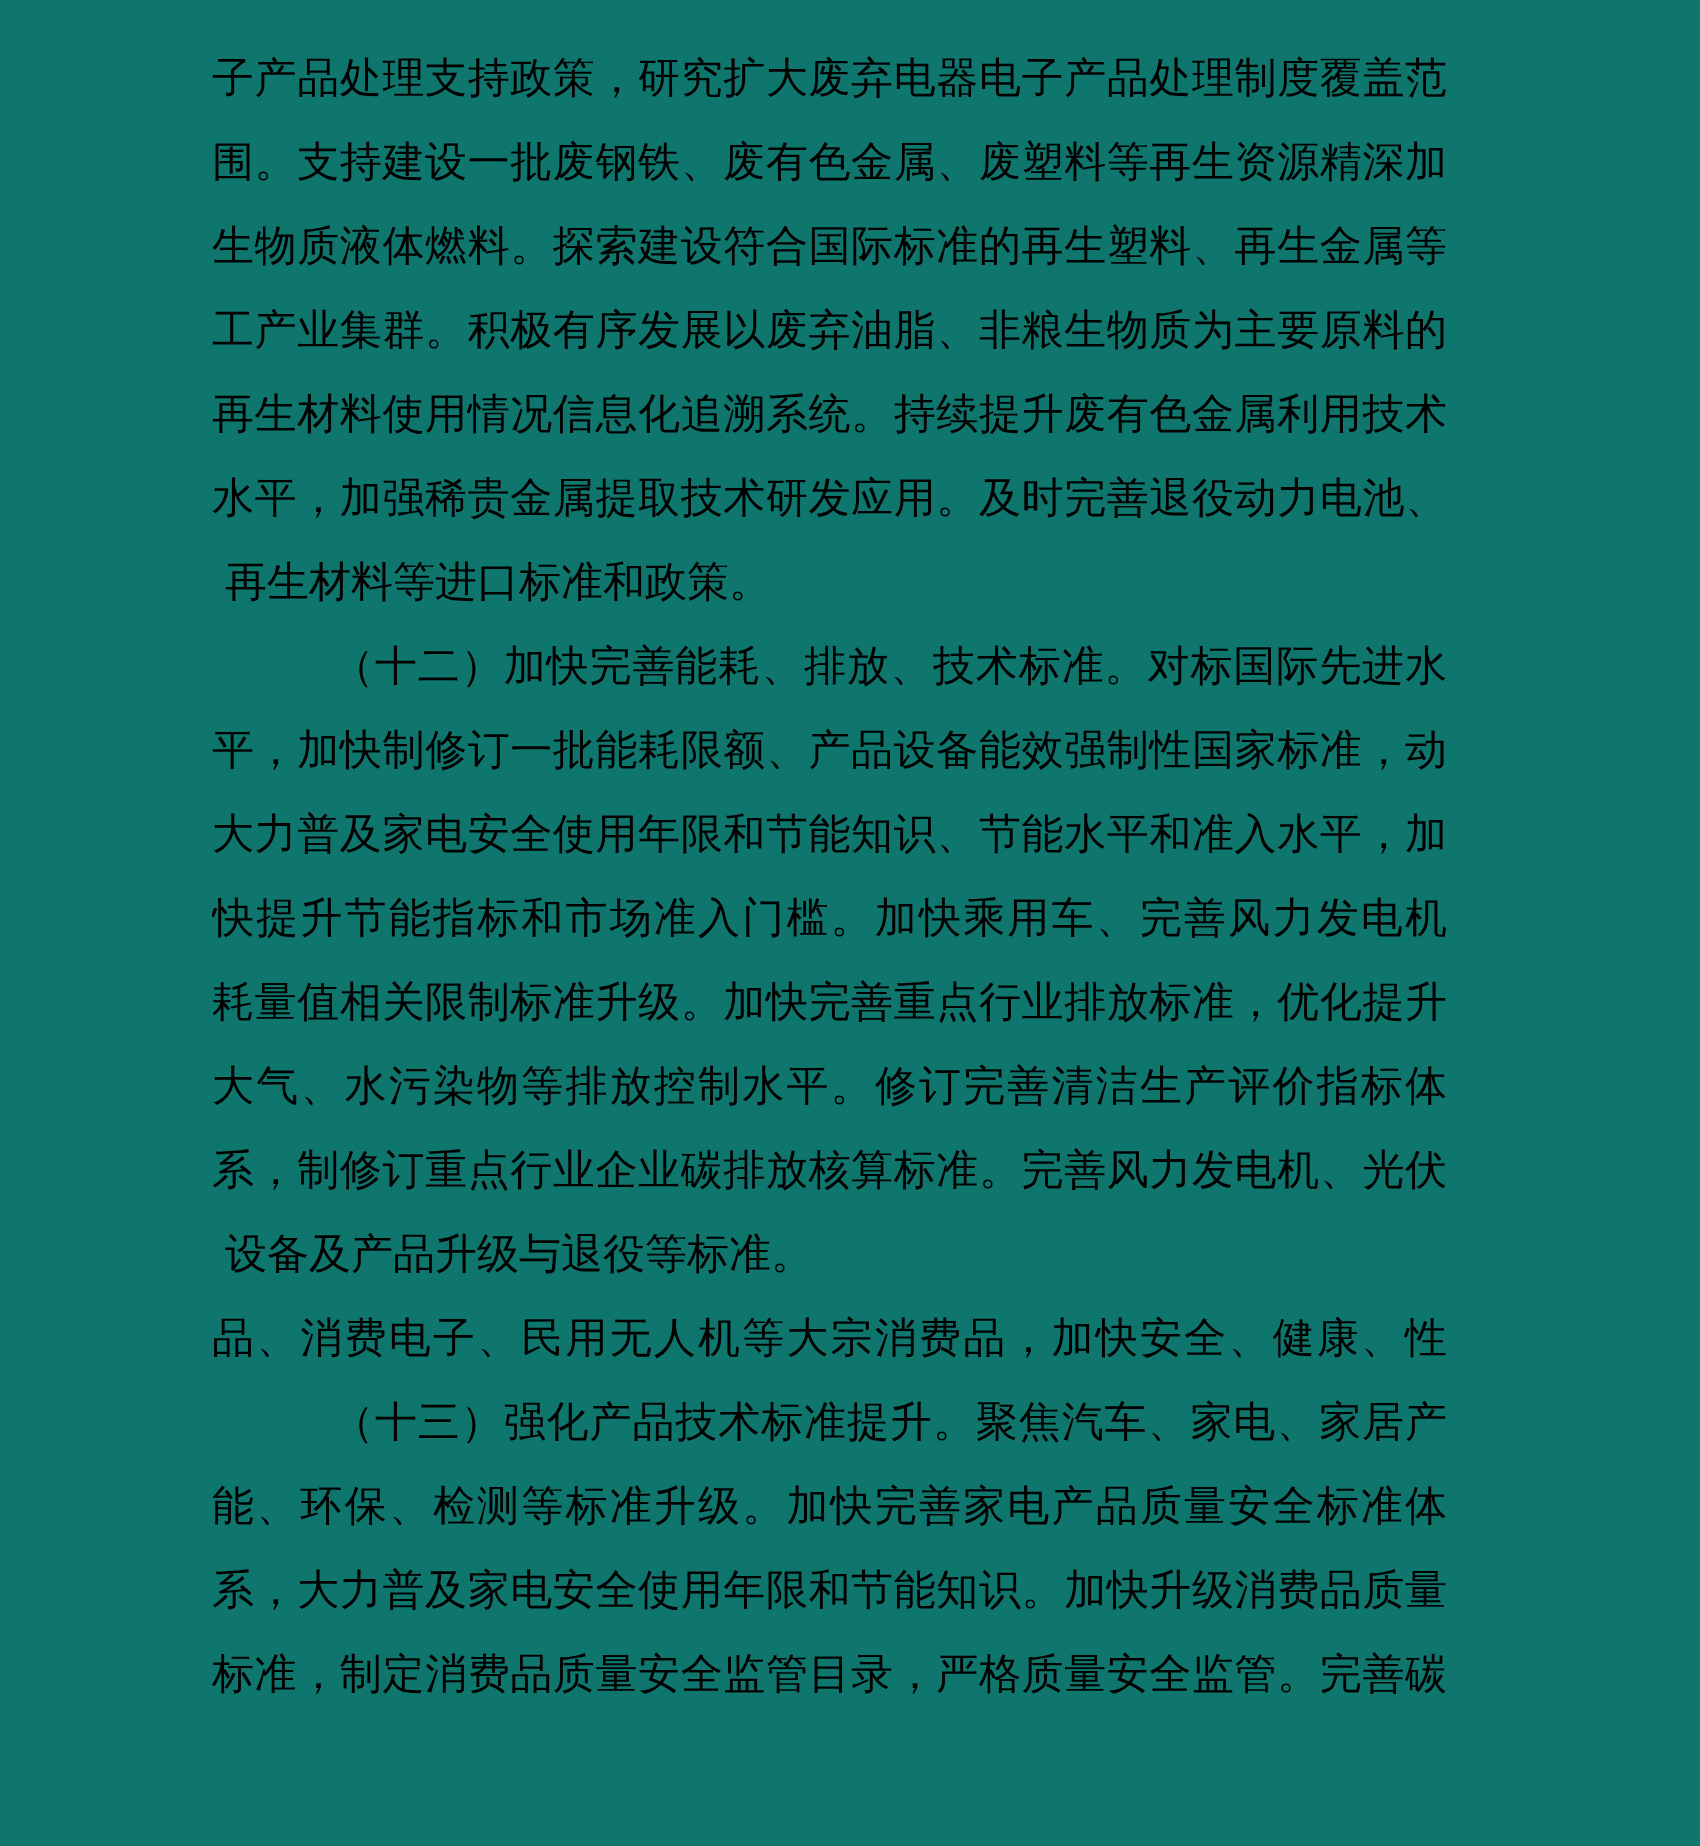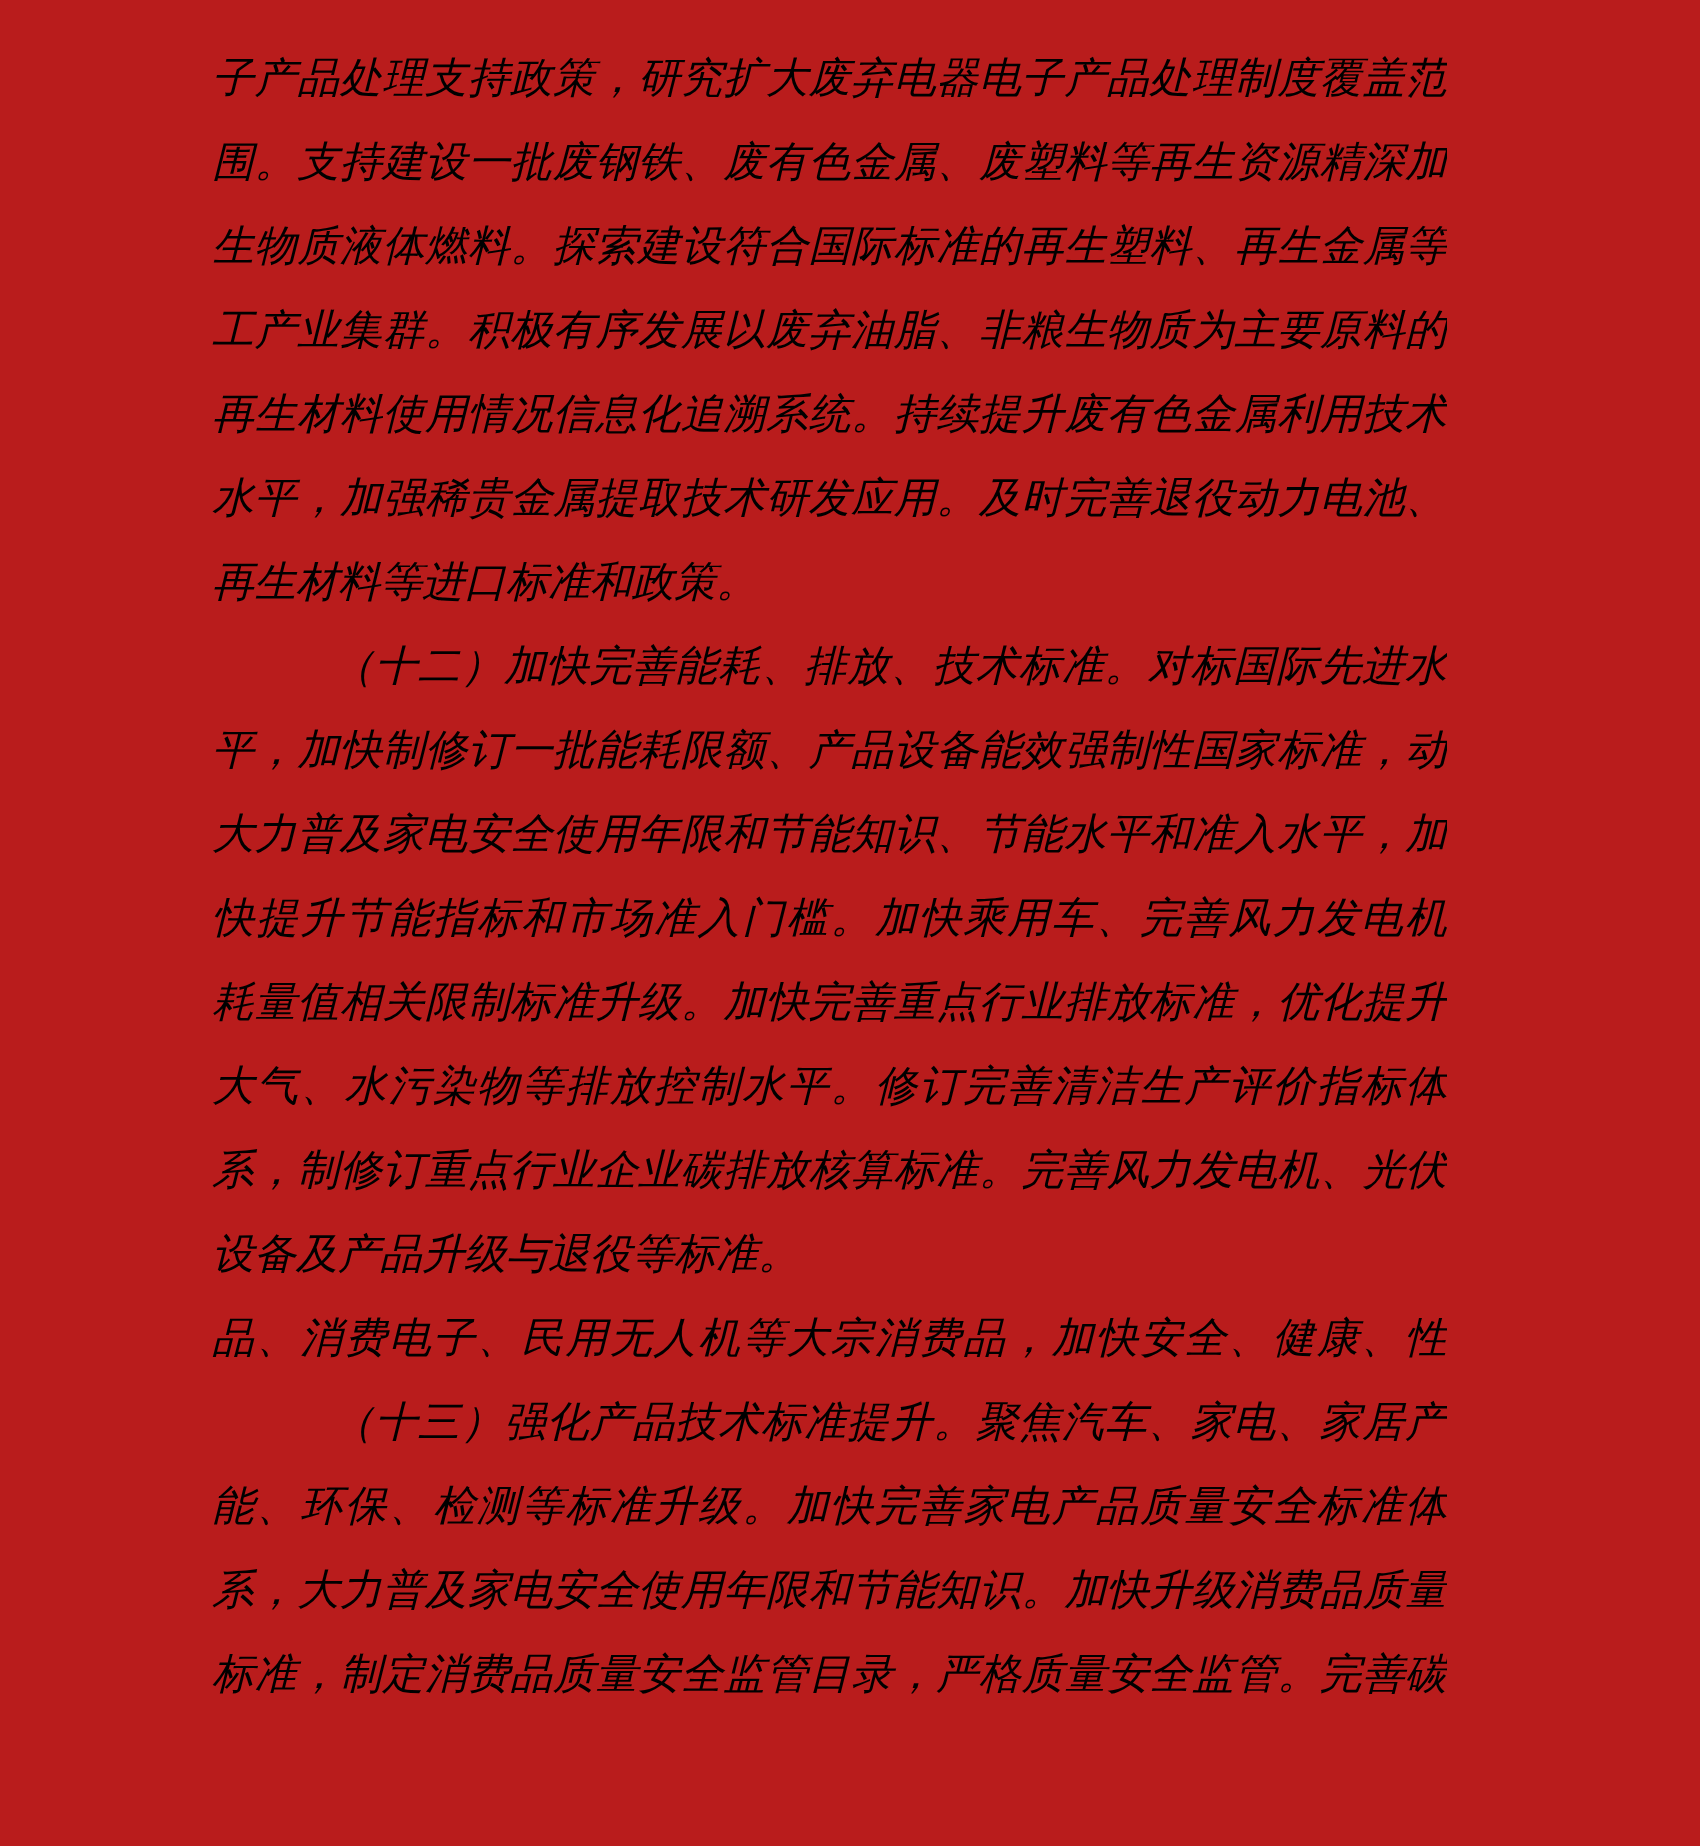--- a/index.html
+++ b/index.html
@@ -4,24 +4,23 @@
 <style>
   html, body {
     margin: 0;
     padding: 0;
     background: #ffffff;
   }
   .page {
     position: relative;
     width: 1700px;
     height: 1846px;
-    background: #b91c1c;
+    background: #0f766e;
     color: #000000;
     overflow: hidden;
-    font-style: italic;
   }
   .doc {
     box-sizing: border-box;
     width: 100%;
     height: 100%;
     padding: 36px 253px 0 212px;
     font-family: "Liberation Serif", "DejaVu Serif", serif;
     font-size: 42px;
     color: #000000;
   }
@@ -29,20 +28,21 @@
     height: 84px;
     line-height: 84px;
     overflow: hidden;
     text-align: justify;
     text-align-last: justify;
   }
   .line--paragraph-end,
   .line--heading {
     text-align: center;
     text-align-last: left;
+    margin-left: 13px;
   }
   .line--heading {
     text-indent: 120px;
     letter-spacing: 1px;
   }
   .line--paragraph-first {
     text-indent: 120px;
   }
 </style>
 </head>

